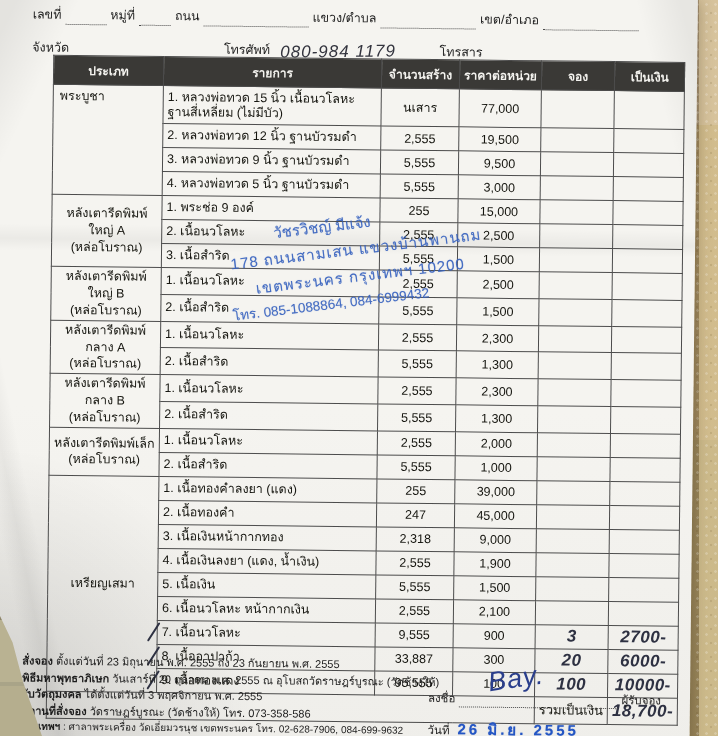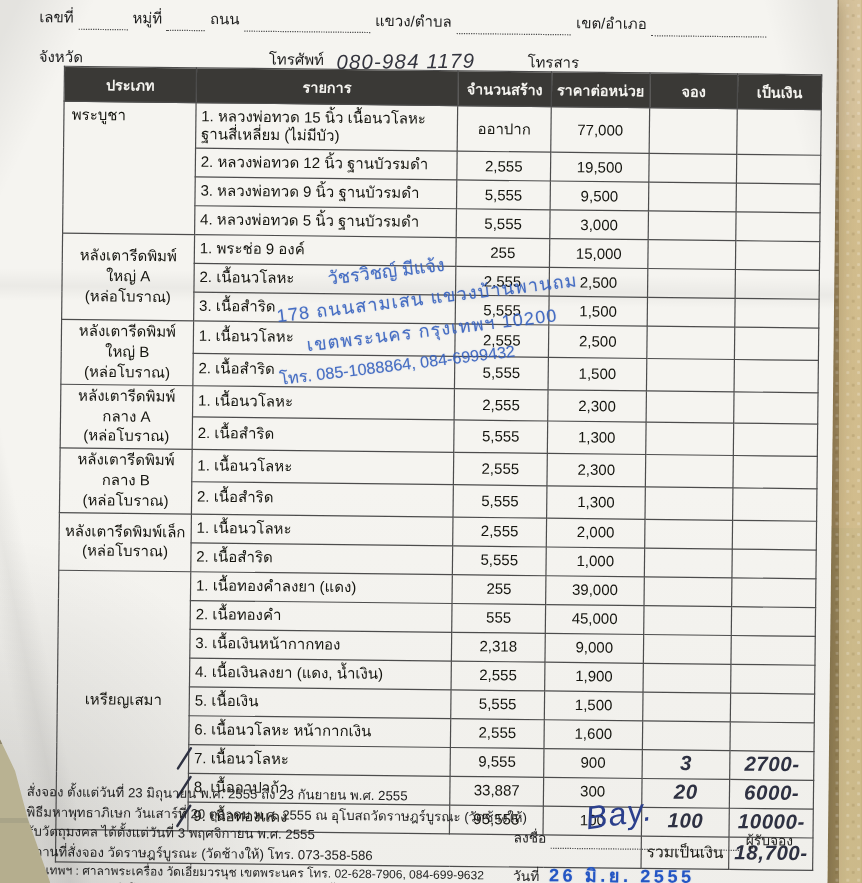--- a/index.html
+++ b/index.html
@@ -100,21 +100,21 @@
     font-size:15px;line-height:1.75;pointer-events:none;
     text-shadow:0 0 1px rgba(52,96,190,.35);
   }
   .stamp .s1{margin-left:52px;}
   .stamp .s2{margin-left:6px;letter-spacing:1px;}
   .stamp .s3{margin-left:28px;letter-spacing:1px;}
   .stamp .s4{margin-left:2px;font-size:13.5px;}
 
   
   .notes{position:absolute;left:40px;top:664px;width:480px;font-size:11px;line-height:1.5;color:#1d1d1d;}
-  .note-line b{font-weight:normal;}
+  .note-line b{font-weight:bold;}
   .note-line.small{font-size:10px;}
 
   
   .sign-block{position:absolute;right:28px;top:660px;width:235px;font-size:11.5px;color:#1d1d1d;}
   .sig-hand{
     font-size:27px;font-style:italic;color:#2b3f8c;letter-spacing:1px;
     transform:rotate(-9deg);margin-left:60px;height:32px;
   }
   .sigline{display:flex;align-items:flex-end;margin-top:4px;}
   .dateline{display:flex;align-items:flex-end;margin-top:14px;}
@@ -175,21 +175,21 @@
             <th>จอง</th>
             <th>เป็นเงิน</th>
           </tr>
         </thead>
       <tbody>
           <tr class="tall">
             <td rowspan="4" class="cat top">
               <div>พระบูชา</div>
             </td>
             <td class="item">1. หลวงพ่อทวด 15 นิ้ว เนื้อนวโลหะ ฐานสี่เหลี่ยม (ไม่มีบัว)</td>
-            <td class="num">ออาปาก</td>
+            <td class="num">นเสาร</td>
             <td class="num">77,000</td>
             <td class="num hand"></td>
             <td class="num hand amt"></td>
           </tr>
           <tr>
             <td class="item">2. หลวงพ่อทวด 12 นิ้ว ฐานบัวรมดำ</td>
             <td class="num">2,555</td>
             <td class="num">19,500</td>
             <td class="num hand"></td>
             <td class="num hand amt"></td>
@@ -310,21 +310,21 @@
               <div>เหรียญเสมา</div>
             </td>
             <td class="item">1. เนื้อทองคำลงยา (แดง)</td>
             <td class="num">255</td>
             <td class="num">39,000</td>
             <td class="num hand"></td>
             <td class="num hand amt"></td>
           </tr>
           <tr>
             <td class="item">2. เนื้อทองคำ</td>
-            <td class="num">555</td>
+            <td class="num">247</td>
             <td class="num">45,000</td>
             <td class="num hand"></td>
             <td class="num hand amt"></td>
           </tr>
           <tr>
             <td class="item">3. เนื้อเงินหน้ากากทอง</td>
             <td class="num">2,318</td>
             <td class="num">9,000</td>
             <td class="num hand"></td>
             <td class="num hand amt"></td>
@@ -339,21 +339,21 @@
           <tr>
             <td class="item">5. เนื้อเงิน</td>
             <td class="num">5,555</td>
             <td class="num">1,500</td>
             <td class="num hand"></td>
             <td class="num hand amt"></td>
           </tr>
           <tr>
             <td class="item">6. เนื้อนวโลหะ หน้ากากเงิน</td>
             <td class="num">2,555</td>
-            <td class="num">1,600</td>
+            <td class="num">2,100</td>
             <td class="num hand"></td>
             <td class="num hand amt"></td>
           </tr>
           <tr>
             <td class="item" style="position: relative;">7. เนื้อนวโลหะ<span class="tick"></span></td>
             <td class="num">9,555</td>
             <td class="num">900</td>
             <td class="num hand">3</td>
             <td class="num hand amt">2700-</td>
           </tr>

